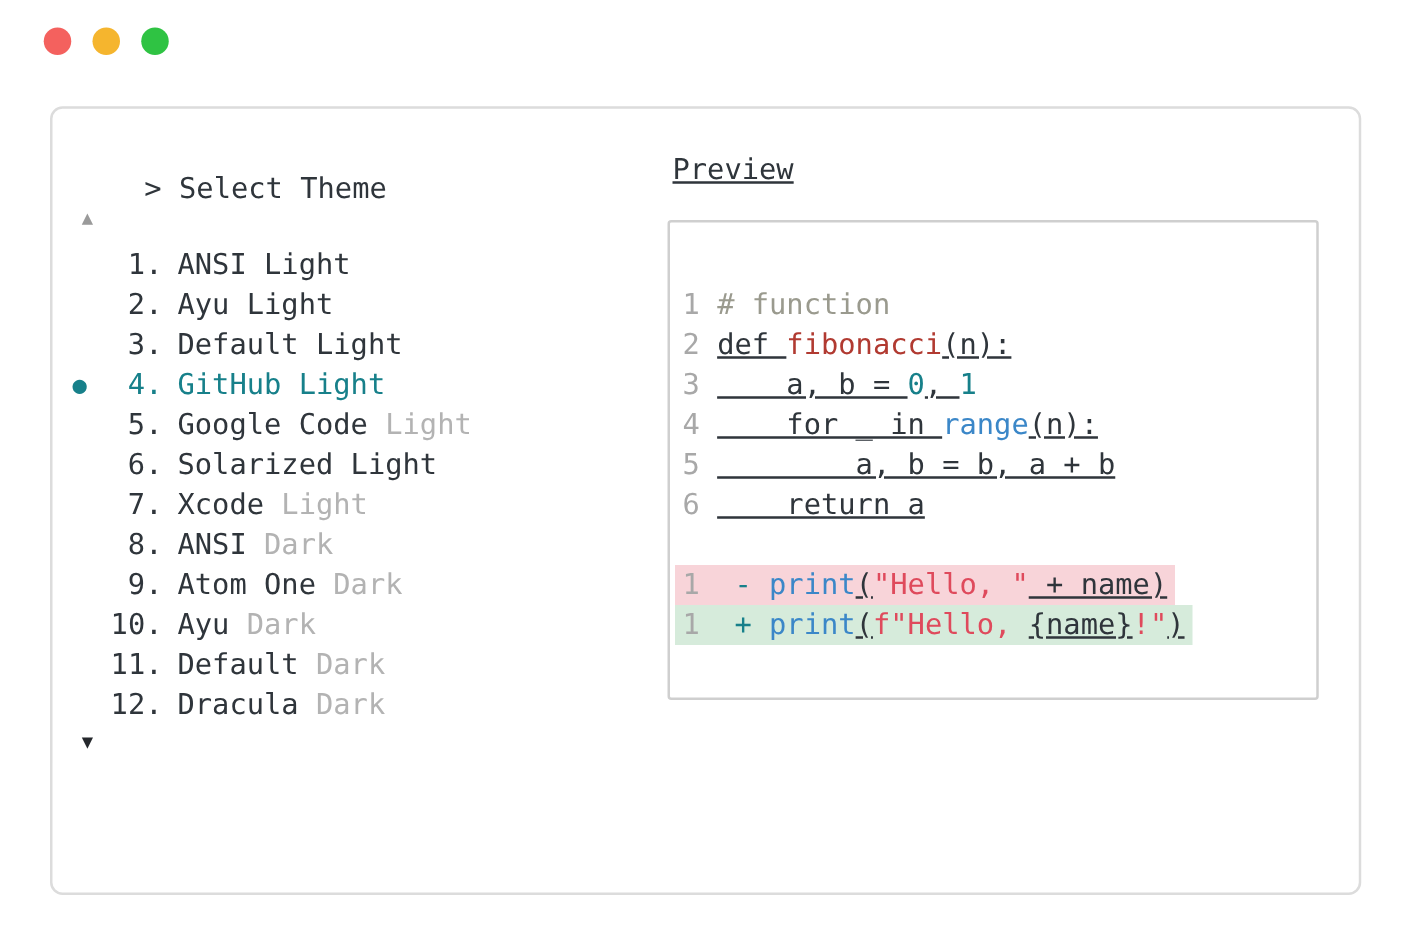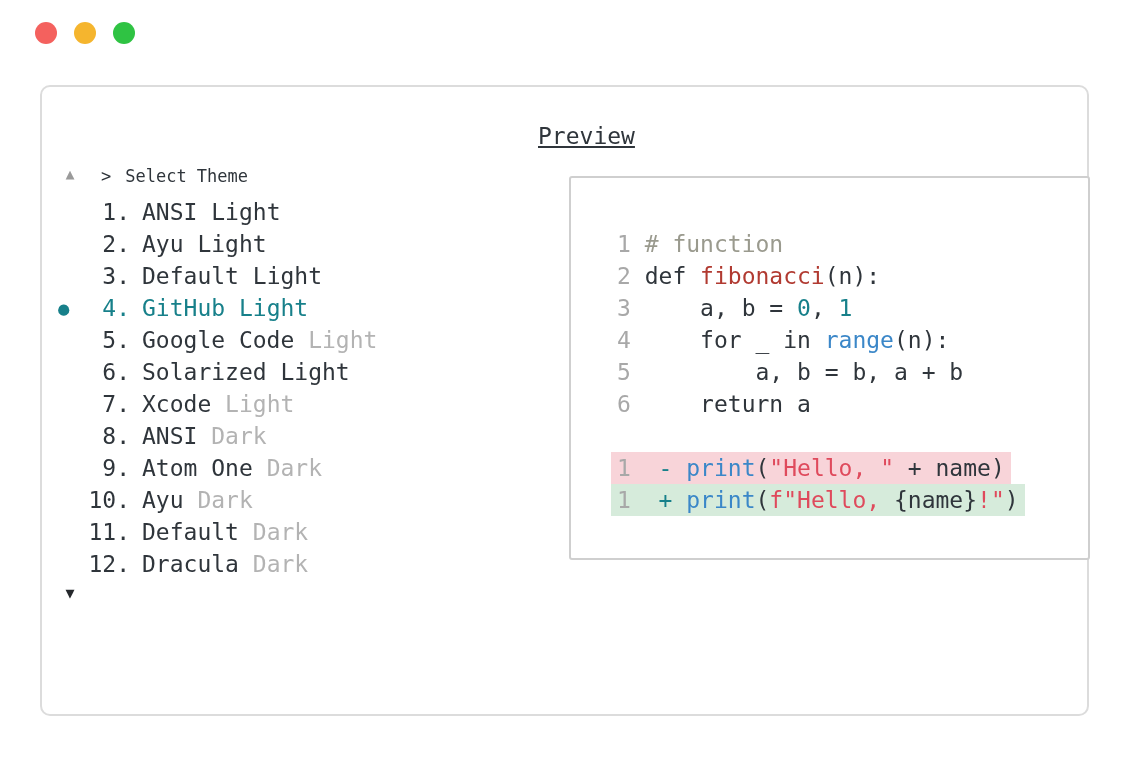--- a/index.html
+++ b/index.html
@@ -10,44 +10,44 @@
   *{box-sizing:border-box;margin:0;padding:0;}
   html,body{width:1129px;height:757px;background:#ffffff;overflow:hidden;}
   body{font-family:"DejaVu Sans Mono","Liberation Mono",monospace;color:var(--ink);position:relative;}
 
   .traffic-lights{position:absolute;left:35px;top:22px;display:flex;gap:17px;}
   .dot{width:22px;height:22px;border-radius:50%;display:inline-block;}
 
   .panel{position:absolute;left:40px;top:85px;width:1049px;height:631px;
          border:2px solid var(--panel-border);border-radius:10px;background:#fff;}
 
-  .prompt-line{position:absolute;left:18px;top:41px;font-size:17px;line-height:32px;white-space:pre;}
+  .prompt-line{position:absolute;left:18px;top:16px;font-size:23px;line-height:32px;white-space:pre;}
   .pmark{margin-right:14px;}
 
   .arrow{position:absolute;left:16px;font-size:15px;line-height:24px;width:24px;text-align:center;}
   .arrow-up{top:75px;color:#9a9a9a;}
   .arrow-down{top:494px;color:#25282c;}
 
   .theme-list{position:absolute;left:16px;top:109px;font-size:23px;line-height:32px;white-space:pre;}
   .trow{display:flex;height:32px;align-items:center;}
   .bul{width:24px;text-align:left;font-size:19px;color:var(--teal);}
   .num{width:48px;text-align:right;}
   .lab{margin-left:12px;text-align:right;}
   .muted{color:var(--muted);}
   .trow.sel .num,.trow.sel .lab,.trow.sel .lab span{color:var(--teal);}
 
   .preview-label{position:absolute;left:496px;top:33px;font-size:23px;line-height:32px;text-decoration:underline;}
-  .preview-box{position:absolute;left:527px;top:89px;width:521px;height:384px;
-               border:2px solid var(--box-border);border-radius:3px;background:#fff;padding-left:36px;}
+  .preview-box{position:absolute;left:492px;top:89px;width:521px;height:384px;
+               border:2px solid var(--box-border);border-radius:3px;background:#fff;}
   .code{padding:50px 0 0 4px;font-size:23px;line-height:32px;white-space:pre;}
   .cline{min-height:32px;padding:0 6px;width:fit-content;}
   .cline.removed{background:var(--removed-bg);}
   .cline.added{background:var(--added-bg);}
   .lno{color:var(--gray);}
-  .c-plain{color:var(--ink);}
+  .c-plain{color:var(--ink);text-decoration:underline;}
   .c-comment{color:var(--comment);}
   .c-function{color:var(--brick);}
   .c-numeric{color:var(--teal);}
   .c-builtin{color:var(--blue);margin-top:28px;}
   .c-string{color:var(--crimson);}
   .c-diffsign{color:var(--teal);}
 
   .hint{position:absolute;left:16px;top:555px;font-size:23px;line-height:32px;color:var(--gray);white-space:pre;}
 </style>
 </head>

